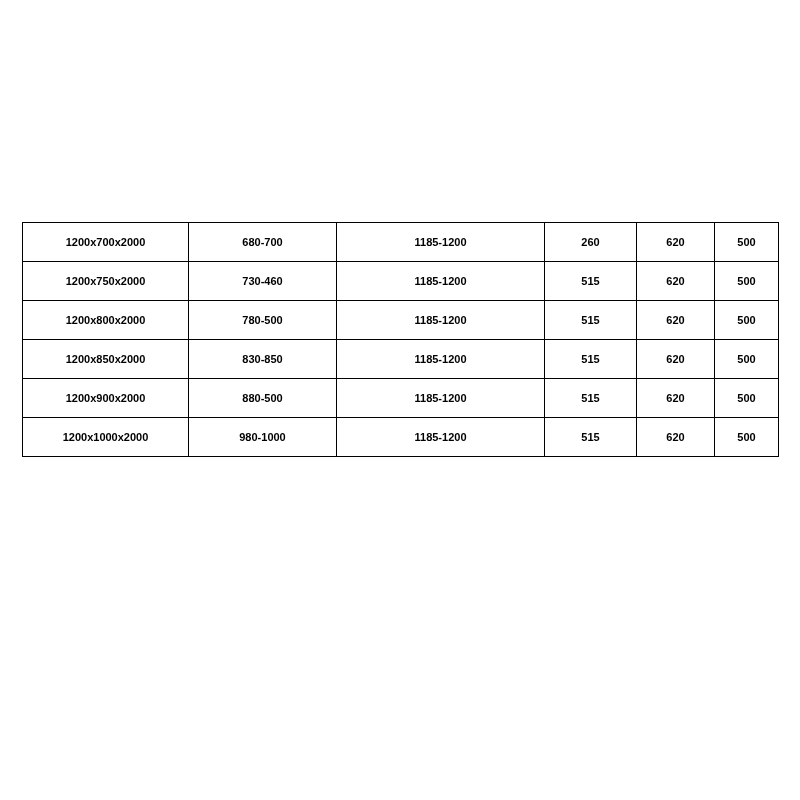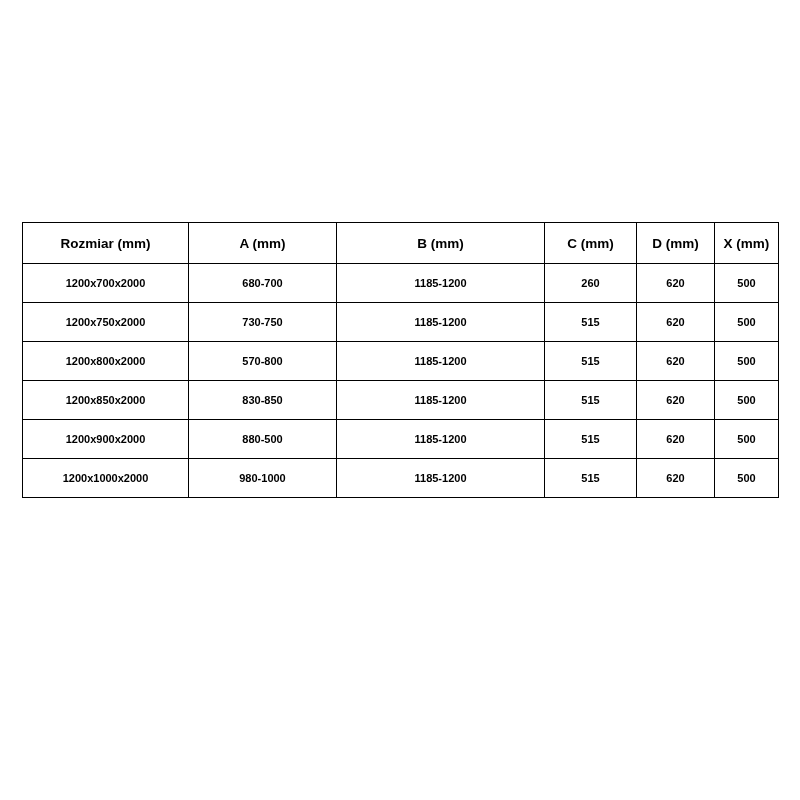--- a/index.html
+++ b/index.html
@@ -65,47 +65,39 @@
     <table class="spec">
       <colgroup>
         <col class="c0">
           <col class="c1">
           <col class="c2">
           <col class="c3">
           <col class="c4">
           <col class="c5">
       </colgroup>
       <tbody>
-        <tr class="header-row">
-          <td>Rozmiar (mm)</td>
-          <td>A (mm)</td>
-          <td>B (mm)</td>
-          <td>C (mm)</td>
-          <td>D (mm)</td>
-          <td>X (mm)</td>
-        </tr>
         <tr>
           <td>1200x700x2000</td>
           <td>680-700</td>
           <td>1185-1200</td>
           <td>260</td>
           <td>620</td>
           <td>500</td>
         </tr>
         <tr>
           <td>1200x750x2000</td>
-          <td>730-750</td>
+          <td>730-460</td>
           <td>1185-1200</td>
           <td>515</td>
           <td>620</td>
           <td>500</td>
         </tr>
         <tr>
           <td>1200x800x2000</td>
-          <td>570-800</td>
+          <td>780-500</td>
           <td>1185-1200</td>
           <td>515</td>
           <td>620</td>
           <td>500</td>
         </tr>
         <tr>
           <td>1200x850x2000</td>
           <td>830-850</td>
           <td>1185-1200</td>
           <td>515</td>

